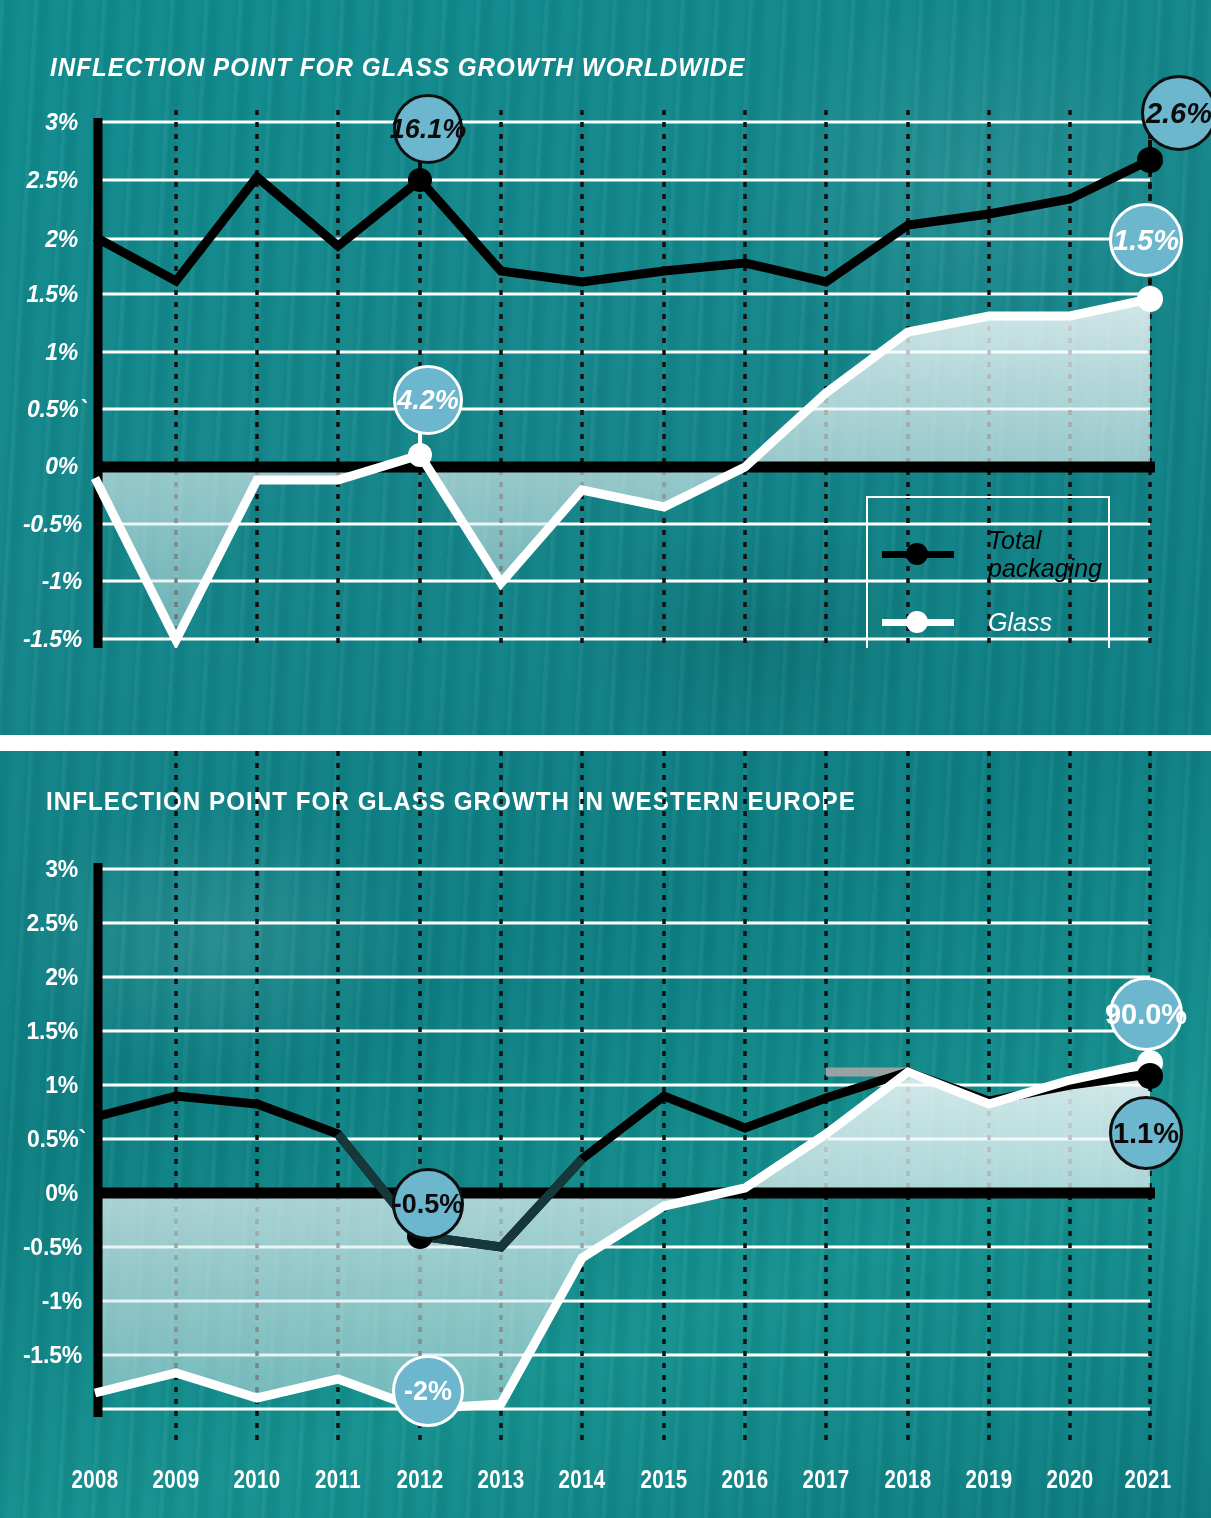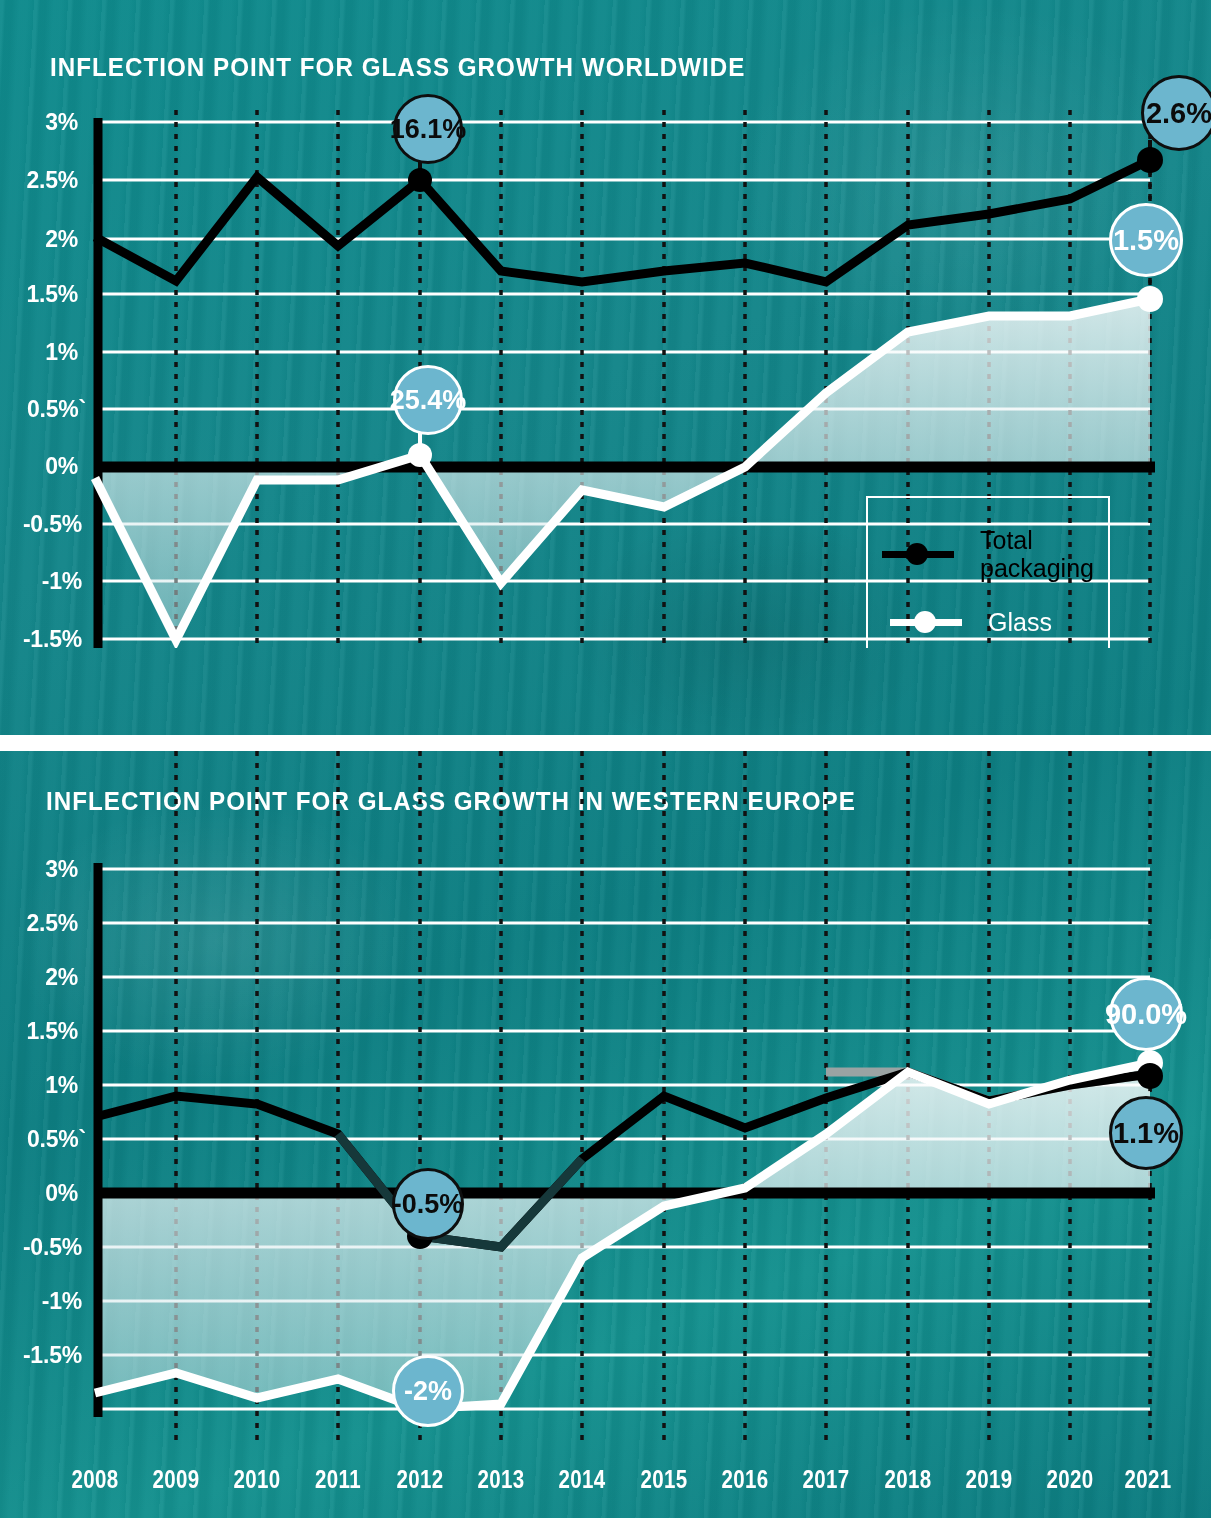--- a/index.html
+++ b/index.html
@@ -14,21 +14,21 @@
     position:absolute;inset:0;
     width:1211px;height:1518px;
     background:
       radial-gradient(ellipse 300px 200px at 18% 62%, rgba(255,255,255,.10), rgba(255,255,255,0) 70%),
       radial-gradient(ellipse 260px 180px at 62% 42%, rgba(0,0,0,.10), rgba(0,0,0,0) 70%),
       radial-gradient(ellipse 340px 260px at 80% 12%, rgba(255,255,255,.07), rgba(255,255,255,0) 70%),
       repeating-linear-gradient(93deg, rgba(255,255,255,.045) 0px, rgba(255,255,255,.045) 3px, rgba(0,0,0,.035) 6px, rgba(0,0,0,.035) 12px, rgba(255,255,255,.02) 20px, rgba(255,255,255,.02) 27px, rgba(0,0,0,.02) 34px),
       linear-gradient(160deg, #0f8b8d 0%, #14868a 30%, #0d7e82 58%, #15918f 80%, #0c7b80 100%);
   }
   .panel{position:absolute;left:0;width:1211px;overflow:hidden;}
-  #panel1{top:0;height:648px;}
+  #panel1{top:0;height:648px;font-style:italic;}
   #divider{position:absolute;left:0;top:735px;width:1211px;height:16px;background:#ffffff;z-index:40;}
   #panel2{top:751px;height:767px;}
 
   .chart-title{
     position:absolute;
     color:#ffffff;
     font-weight:bold;
     font-size:26px;
     letter-spacing:1.1px;
     font-family:"Liberation Sans", sans-serif;
@@ -74,21 +74,21 @@
     position:absolute;
     left:866px;top:496px;width:240px;height:172px;
     border:2px solid #ffffff;
     background:transparent;
     z-index:35;
   }
   .legend-row{position:absolute;display:flex;align-items:center;}
   .legend-marker{position:relative;width:72px;height:22px;display:block;}
   .legend-marker .bar{position:absolute;left:0;top:8px;width:72px;height:7px;}
   .legend-marker .dot{position:absolute;left:24px;top:0px;width:22px;height:22px;border-radius:50%;}
-  .legend-label{font-size:25px;line-height:1.12;margin-left:26px;}
+  .legend-label{font-size:25px;line-height:1.12;margin-left:34px;}
   .legend-label.black{color:#000000;}
   .legend-label.white{color:#ffffff;}
   svg{display:block;}
 </style>
 </head>
 <body>
 
 <div id="page">
 
   <div class="panel" id="panel1">
@@ -172,36 +172,36 @@
       <line x1="1150" y1="140" x2="1150" y2="160" stroke="#0c0c0c" stroke-width="4"></line>
       <line x1="1150" y1="160" x2="1150" y2="299" stroke="#0c0c0c" stroke-width="3.5" stroke-dasharray="5 7"></line>
 
       <circle cx="420" cy="180" r="12" fill="#000000"></circle>
       <circle cx="1150" cy="160" r="13" fill="#000000"></circle>
       <circle cx="420" cy="455" r="12" fill="#ffffff"></circle>
       <circle cx="1150" cy="299" r="13" fill="#ffffff"></circle>
     </svg>
 
     <div class="badge dark" style="left:428px;top:129px;width:64px;height:64px;font-size:27px;">16.1%</div>
-    <div class="badge light" style="left:428px;top:400px;width:64px;height:64px;font-size:27px;">25.4%</div>
+    <div class="badge light" style="left:428px;top:400px;width:64px;height:64px;font-size:27px;">4.2%</div>
     <div class="badge dark" style="left:1146px;top:113px;width:70px;height:70px;font-size:29px;margin-left:33px;">2.6%</div>
     <div class="badge light" style="left:1146px;top:240px;width:68px;height:68px;font-size:29px;">1.5%</div>
 
     <div id="legend">
       <div class="legend-row" style="left:14px;top:28px;">
         <span class="legend-marker">
           <span class="bar" style="background:#000000;"></span>
           <span class="dot" style="background:#000000;"></span>
         </span>
         <span class="legend-label black">
           <span>Total</span><br>
           <span>packaging</span>
         </span>
       </div>
-      <div class="legend-row" style="left:22px;top:110px;">
+      <div class="legend-row" style="left:14px;top:110px;">
         <span class="legend-marker">
           <span class="bar" style="background:#ffffff;"></span>
           <span class="dot" style="background:#ffffff;"></span>
         </span>
         <span class="legend-label white">Glass</span>
       </div>
     </div>
   </div>
 
   <div id="divider"></div>

